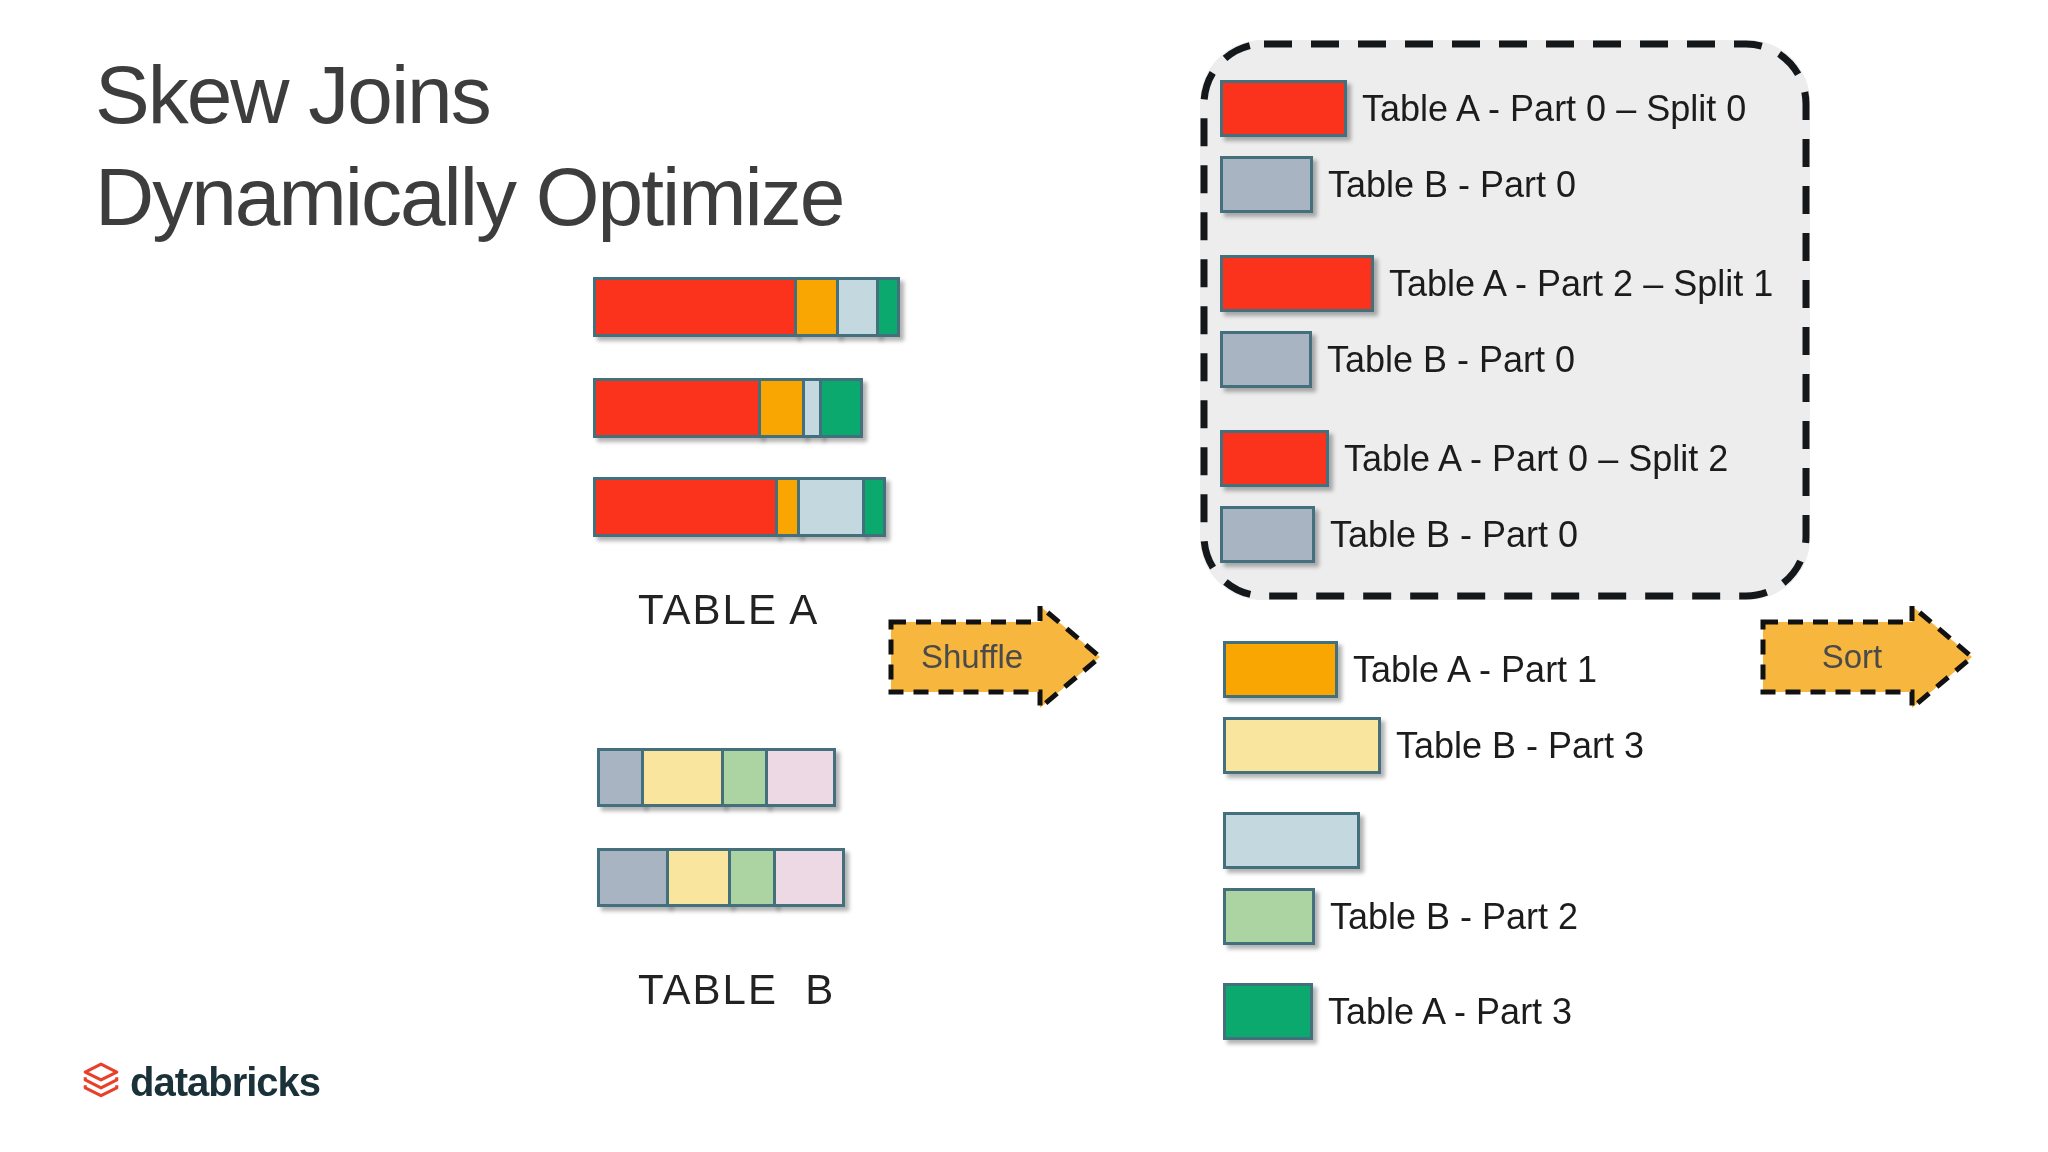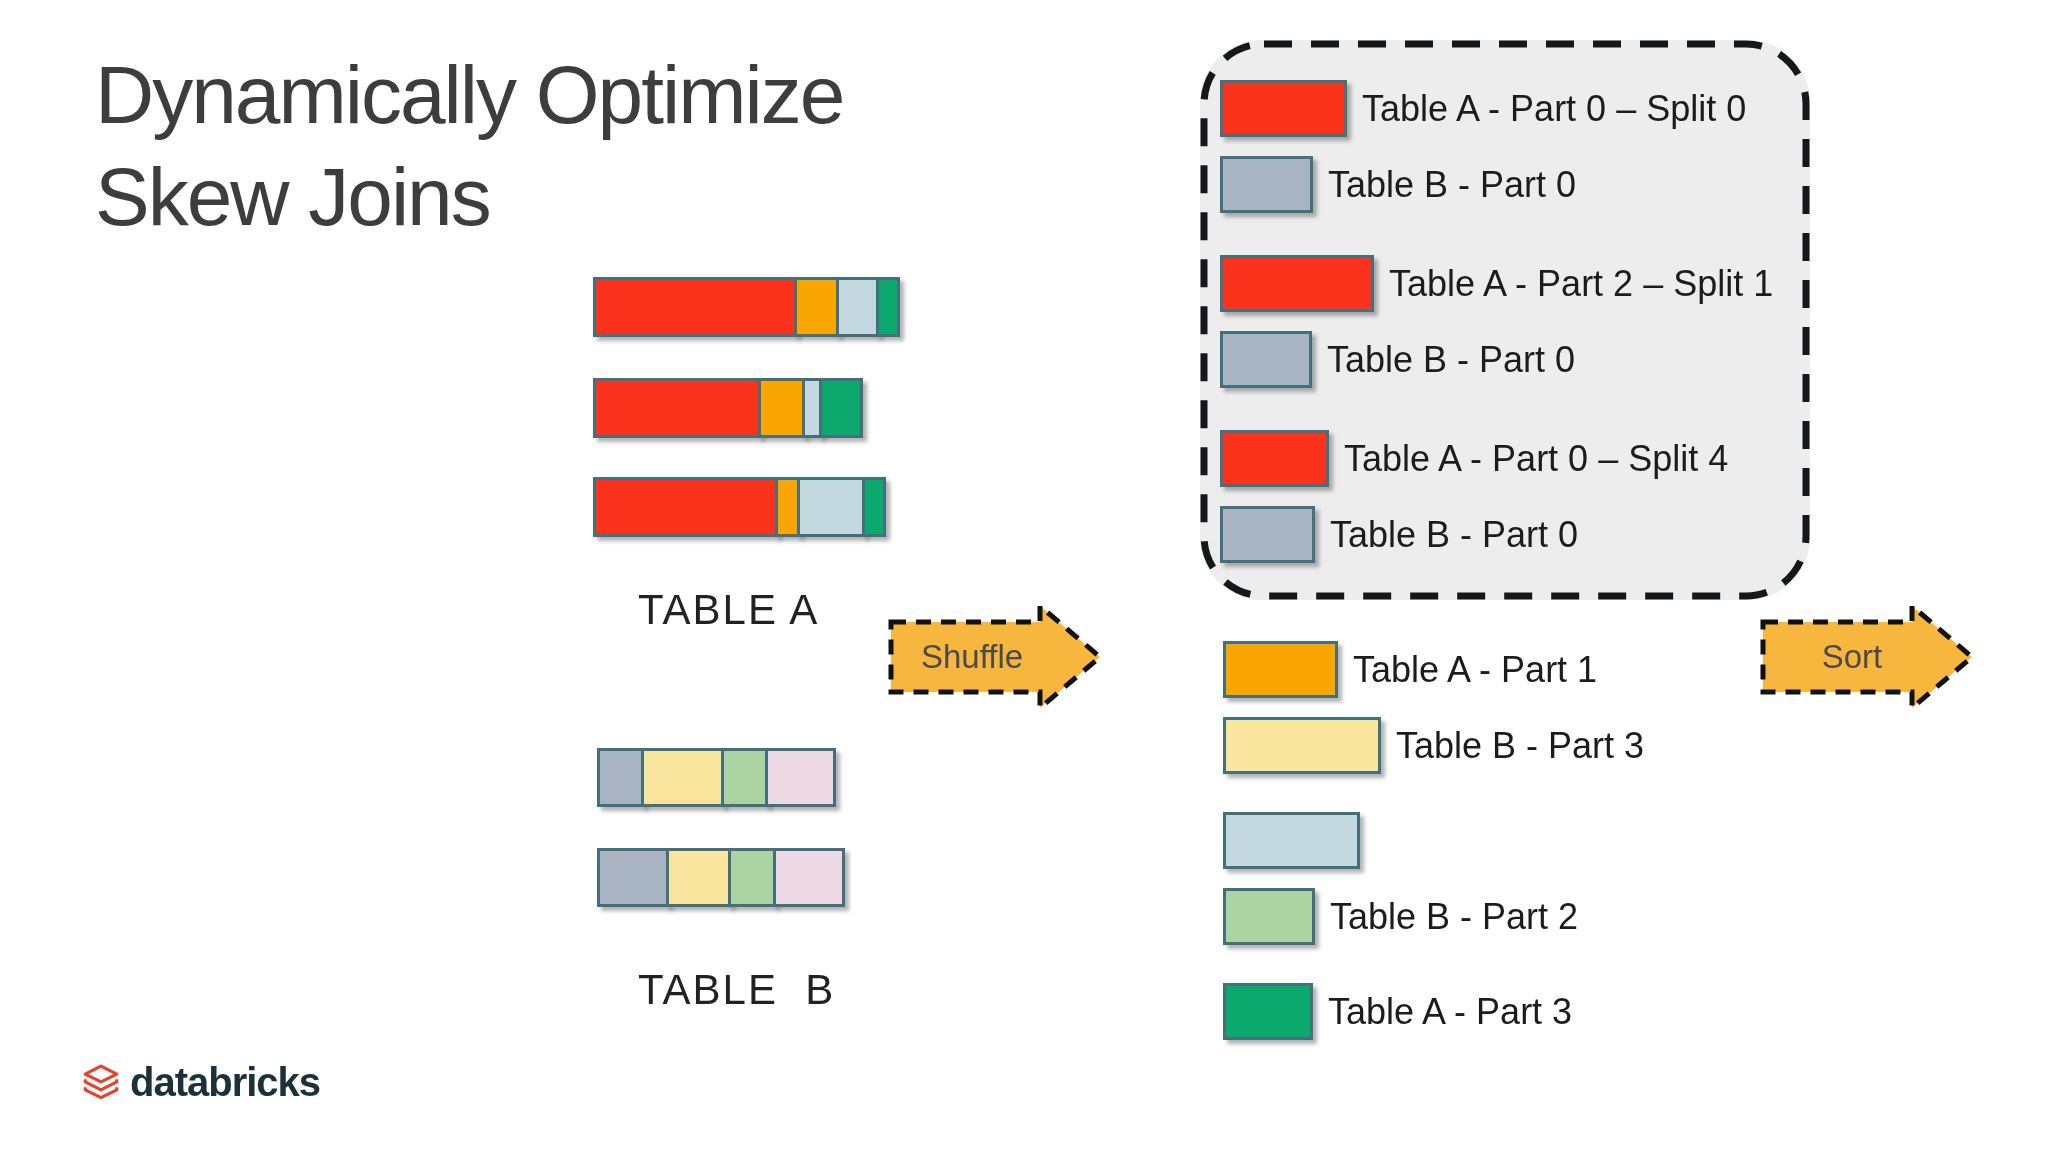--- a/index.html
+++ b/index.html
@@ -55,33 +55,33 @@
     margin-left:15px; font-size:36px; color:#1c1c1c; white-space:nowrap;
   }
 
   .parts-list { position:absolute; left:1223px; top:641px; display:flex; flex-direction:column; }
 
   
   .arrow-svg { position:absolute; overflow:visible; }
   .arrow-text { font-family:"Liberation Sans", sans-serif; font-size:33px; fill:#4a4a4a; }
 
   
-  .logo { position:absolute; left:80px; top:1060px; display:flex; align-items:center; gap:8px; }
+  .logo { position:absolute; left:80px; top:1060px; display:flex; align-items:flex-start; gap:8px; }
   .logo-word {
     font-size:40px; font-weight:700; color:#1b3139; letter-spacing:-1px;
   }
 </style>
 </head>
 <body>
 
 <div class="canvas">
 
   <div class="title">
+    <div>Skew Joins</div>
     <div>Dynamically Optimize</div>
-    <div>Skew Joins</div>
   </div>
 
   <div id="table-a-bars">
       <div class="bar-row" style="left: 593px; top: 277px; height: 60px;">
         <div class="seg" style="width: 204px; background: rgb(251, 51, 28);"></div>
         <div class="seg" style="width: 45px; background: rgb(249, 166, 2);"></div>
         <div class="seg" style="width: 43px; background: rgb(195, 217, 223);"></div>
         <div class="seg" style="width: 24px; background: rgb(12, 169, 110);"></div>
       </div>
       <div class="bar-row" style="left: 593px; top: 378px; height: 60px;">
@@ -146,21 +146,21 @@
             <div class="item-label">Table A - Part 2 – Split 1</div>
           </div>
           <div class="item-row">
             <div class="item-bar" style="width: 92px; background: rgb(169, 180, 195);"></div>
             <div class="item-label">Table B - Part 0</div>
           </div>
         </div>
         <div class="pair-group ">
           <div class="item-row">
             <div class="item-bar" style="width: 109px; background: rgb(251, 51, 28);"></div>
-            <div class="item-label">Table A - Part 0 – Split 4</div>
+            <div class="item-label">Table A - Part 0 – Split 2</div>
           </div>
           <div class="item-row">
             <div class="item-bar" style="width: 95px; background: rgb(169, 180, 195);"></div>
             <div class="item-label">Table B - Part 0</div>
           </div>
         </div>
       </div>
   </div>
 
   <div class="parts-list" id="parts-list">

